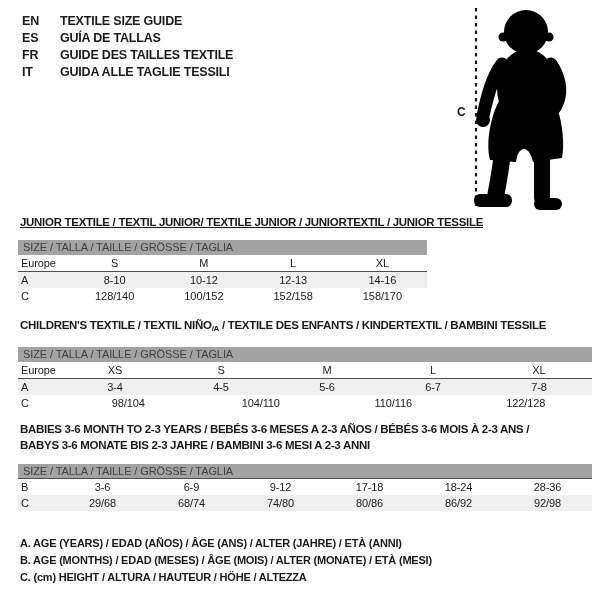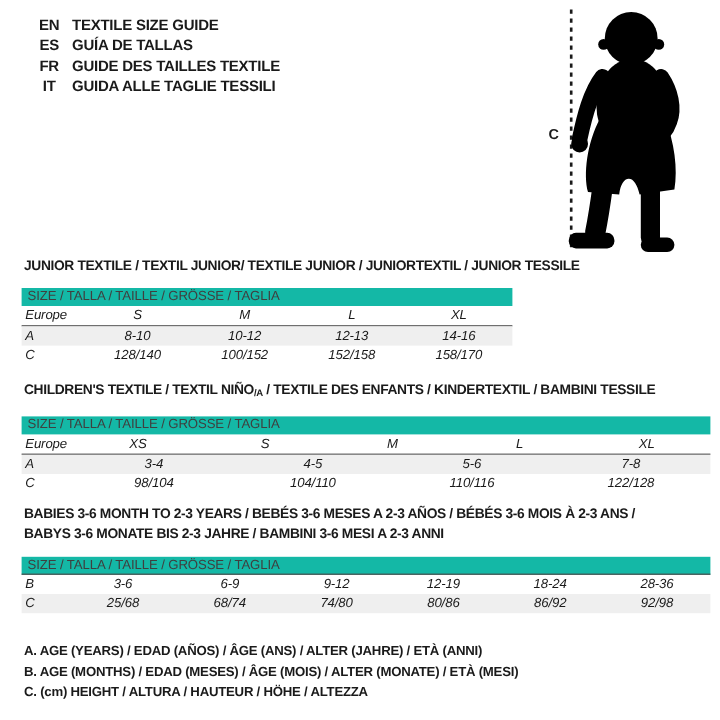--- a/index.html
+++ b/index.html
@@ -4,39 +4,39 @@
 <style>
   html,body{margin:0;padding:0;}
   body{
     width:600px;height:600px;position:relative;background:#ffffff;
     font-family:"Liberation Sans","DejaVu Sans",sans-serif;
     color:#1a1a1a;overflow:hidden;
   }
   
   .lang-list{position:absolute;left:22px;top:13px;}
   .lang-row{display:flex;height:17px;line-height:17px;
-    font-weight:700;font-size:12.5px;letter-spacing:-0.2px;text-align:center;}
+    font-weight:700;font-size:12.5px;letter-spacing:-0.2px;}
   .lang-code{width:38px;flex:0 0 38px;}
   
   .figure-wrap{position:absolute;left:450px;top:2px;width:150px;height:214px;}
   .height-label{position:absolute;left:457px;top:105px;
     font-weight:700;font-size:12px;}
   
   .sec-title{position:absolute;left:20px;font-weight:700;font-size:11.5px;
     letter-spacing:-0.3px;white-space:nowrap;}
   .sub{font-size:8px;vertical-align:-2px;}
   
   .size-table{position:absolute;left:18px;font-size:11px;letter-spacing:-0.1px;}
   .t1{top:240px;width:409px;}
   .t2{top:347px;width:574px;}
   .t3{top:464px;width:574px;}
-  .bar{background:#14b8a6;height:15px;line-height:15px;color:#3f3f3f;
+  .bar{background:#a3a3a3;height:15px;line-height:15px;color:#3f3f3f;
     padding-left:5px;box-sizing:border-box;}
   .bar.bar-divider{border-bottom:1px solid #4d4d4d;}
-  .trow{display:flex;height:16px;line-height:16px;font-style:italic;}
+  .trow{display:flex;height:16px;line-height:16px;}
   .trow.shaded{background:#efefef;}
   .trow.divider{border-bottom:1px solid #4d4d4d;}
   .t1 .lbl{flex:0 0 52px;padding-left:3px;box-sizing:border-box;}
   .t2 .lbl{flex:0 0 44px;padding-left:3px;box-sizing:border-box;}
   .t3 .lbl{flex:0 0 40px;padding-left:3px;box-sizing:border-box;}
   .cell{flex:1;text-align:center;}
   
   .legend{position:absolute;left:20px;top:535px;}
   .legend-line{height:17px;line-height:17px;font-weight:700;font-size:11px;
     letter-spacing:-0.2px;white-space:nowrap;}
@@ -85,21 +85,21 @@
       <path d="M52,155 C50,170 48,182 46,192" fill="none" stroke="#000" stroke-width="17" stroke-linecap="round"></path>
       <path d="M92,155 C92,170 92,184 92,196" fill="none" stroke="#000" stroke-width="16" stroke-linecap="round"></path>
 
       <rect x="24" y="192" width="38" height="13" rx="6"></rect>
       <rect x="84" y="196" width="28" height="12" rx="6"></rect>
     </g>
   </svg>
 </div>
 <span class="height-label">C</span>
 
-<div class="sec-title" style="top:216px;">JUNIOR TEXTILE / TEXTIL JUNIOR/ TEXTILE JUNIOR / JUNIORTEXTIL / JUNIOR TESSILE</div>
+<div class="sec-title" style="top:216px;text-decoration:underline;">JUNIOR TEXTILE / TEXTIL JUNIOR/ TEXTILE JUNIOR / JUNIORTEXTIL / JUNIOR TESSILE</div>
 <div class="size-table t1">
   <div class="bar">SIZE / TALLA / TAILLE / GRÖSSE / TAGLIA</div>
 <div class="trow divider">
       <span class="lbl">Europe</span>
       <span class="cell">S</span>
       <span class="cell">M</span>
       <span class="cell">L</span>
       <span class="cell">XL</span>
     </div>
     <div class="trow shaded">
@@ -127,47 +127,48 @@
       <span class="cell">S</span>
       <span class="cell">M</span>
       <span class="cell">L</span>
       <span class="cell">XL</span>
     </div>
     <div class="trow shaded">
       <span class="lbl">A</span>
       <span class="cell">3-4</span>
       <span class="cell">4-5</span>
       <span class="cell">5-6</span>
+      <span class="cell">6-7</span>
       <span class="cell">7-8</span>
     </div>
     <div class="trow">
       <span class="lbl">C</span>
       <span class="cell">98/104</span>
       <span class="cell">104/110</span>
       <span class="cell">110/116</span>
       <span class="cell">122/128</span>
     </div>
   </div>
 
 <div class="sec-title" style="top:423px;">BABIES 3-6 MONTH TO 2-3 YEARS / BEBÉS 3-6 MESES A 2-3 AÑOS / BÉBÉS 3-6 MOIS À 2-3 ANS /</div>
 <div class="sec-title" style="top:439px;">BABYS 3-6 MONATE BIS 2-3 JAHRE / BAMBINI 3-6 MESI A 2-3 ANNI</div>
 <div class="size-table t3">
   <div class="bar bar-divider">SIZE / TALLA / TAILLE / GRÖSSE / TAGLIA</div>
 <div class="trow">
       <span class="lbl">B</span>
       <span class="cell">3-6</span>
       <span class="cell">6-9</span>
       <span class="cell">9-12</span>
-      <span class="cell">12-19</span>
+      <span class="cell">17-18</span>
       <span class="cell">18-24</span>
       <span class="cell">28-36</span>
     </div>
     <div class="trow shaded">
       <span class="lbl">C</span>
-      <span class="cell">25/68</span>
+      <span class="cell">29/68</span>
       <span class="cell">68/74</span>
       <span class="cell">74/80</span>
       <span class="cell">80/86</span>
       <span class="cell">86/92</span>
       <span class="cell">92/98</span>
     </div>
   </div>
 
 <div class="legend">
   <div class="legend-line">A. AGE (YEARS) / EDAD (AÑOS) / ÂGE (ANS) / ALTER (JAHRE) / ETÀ (ANNI)</div>

